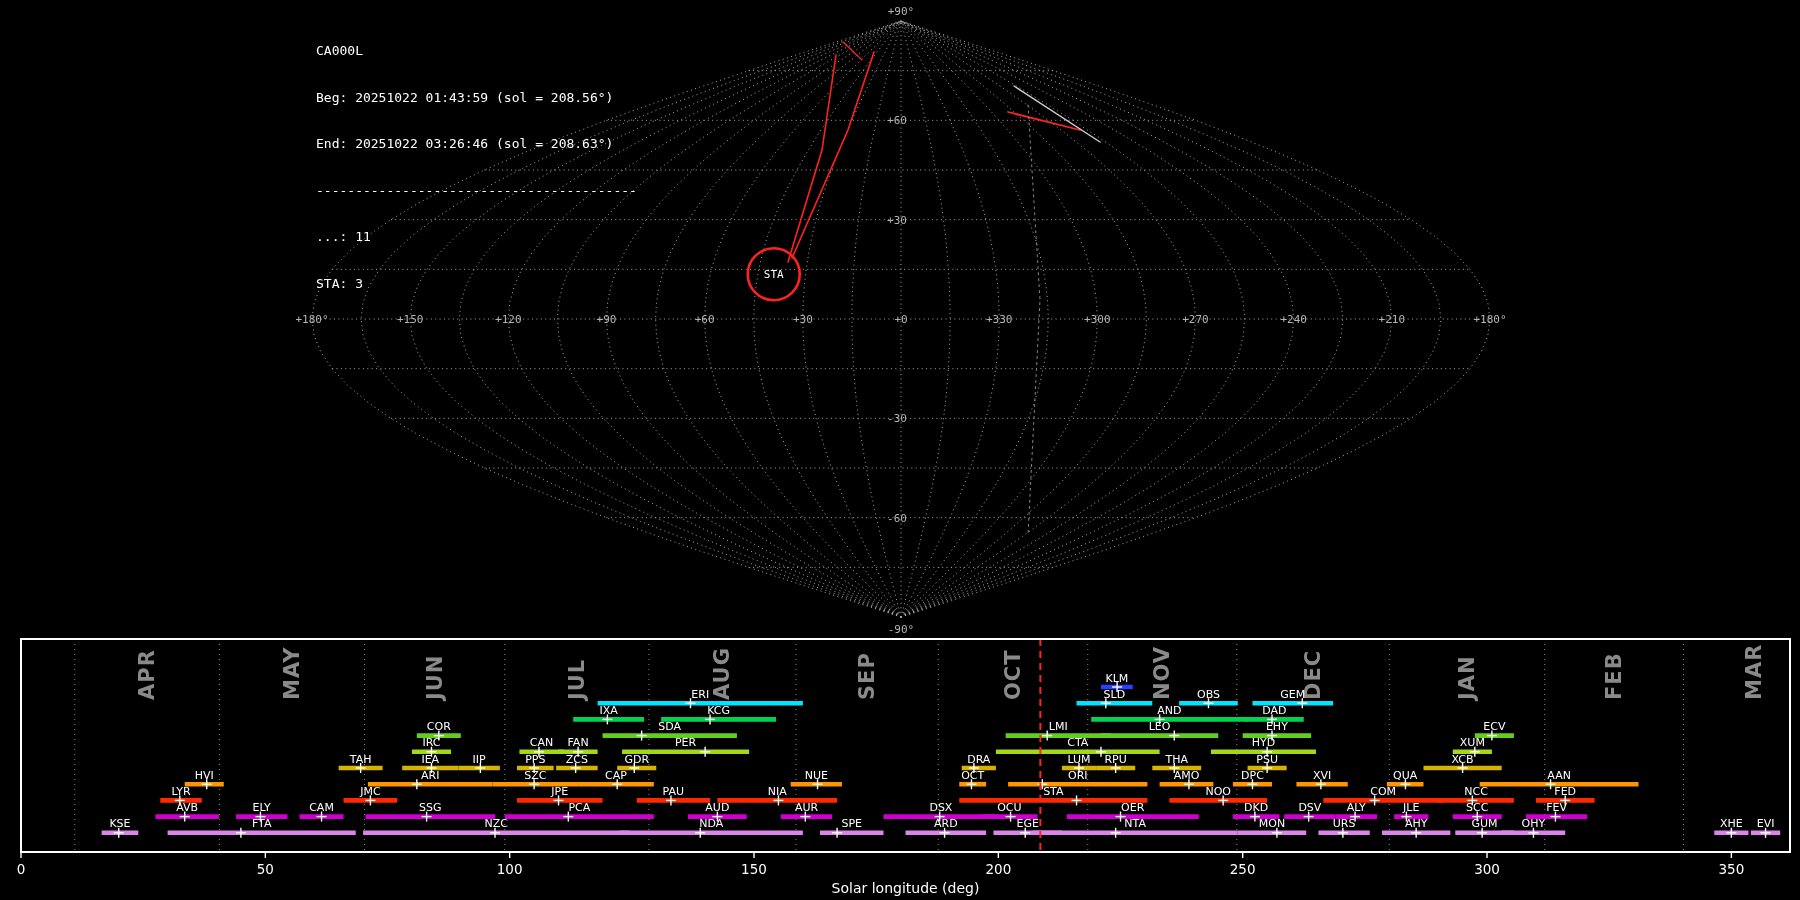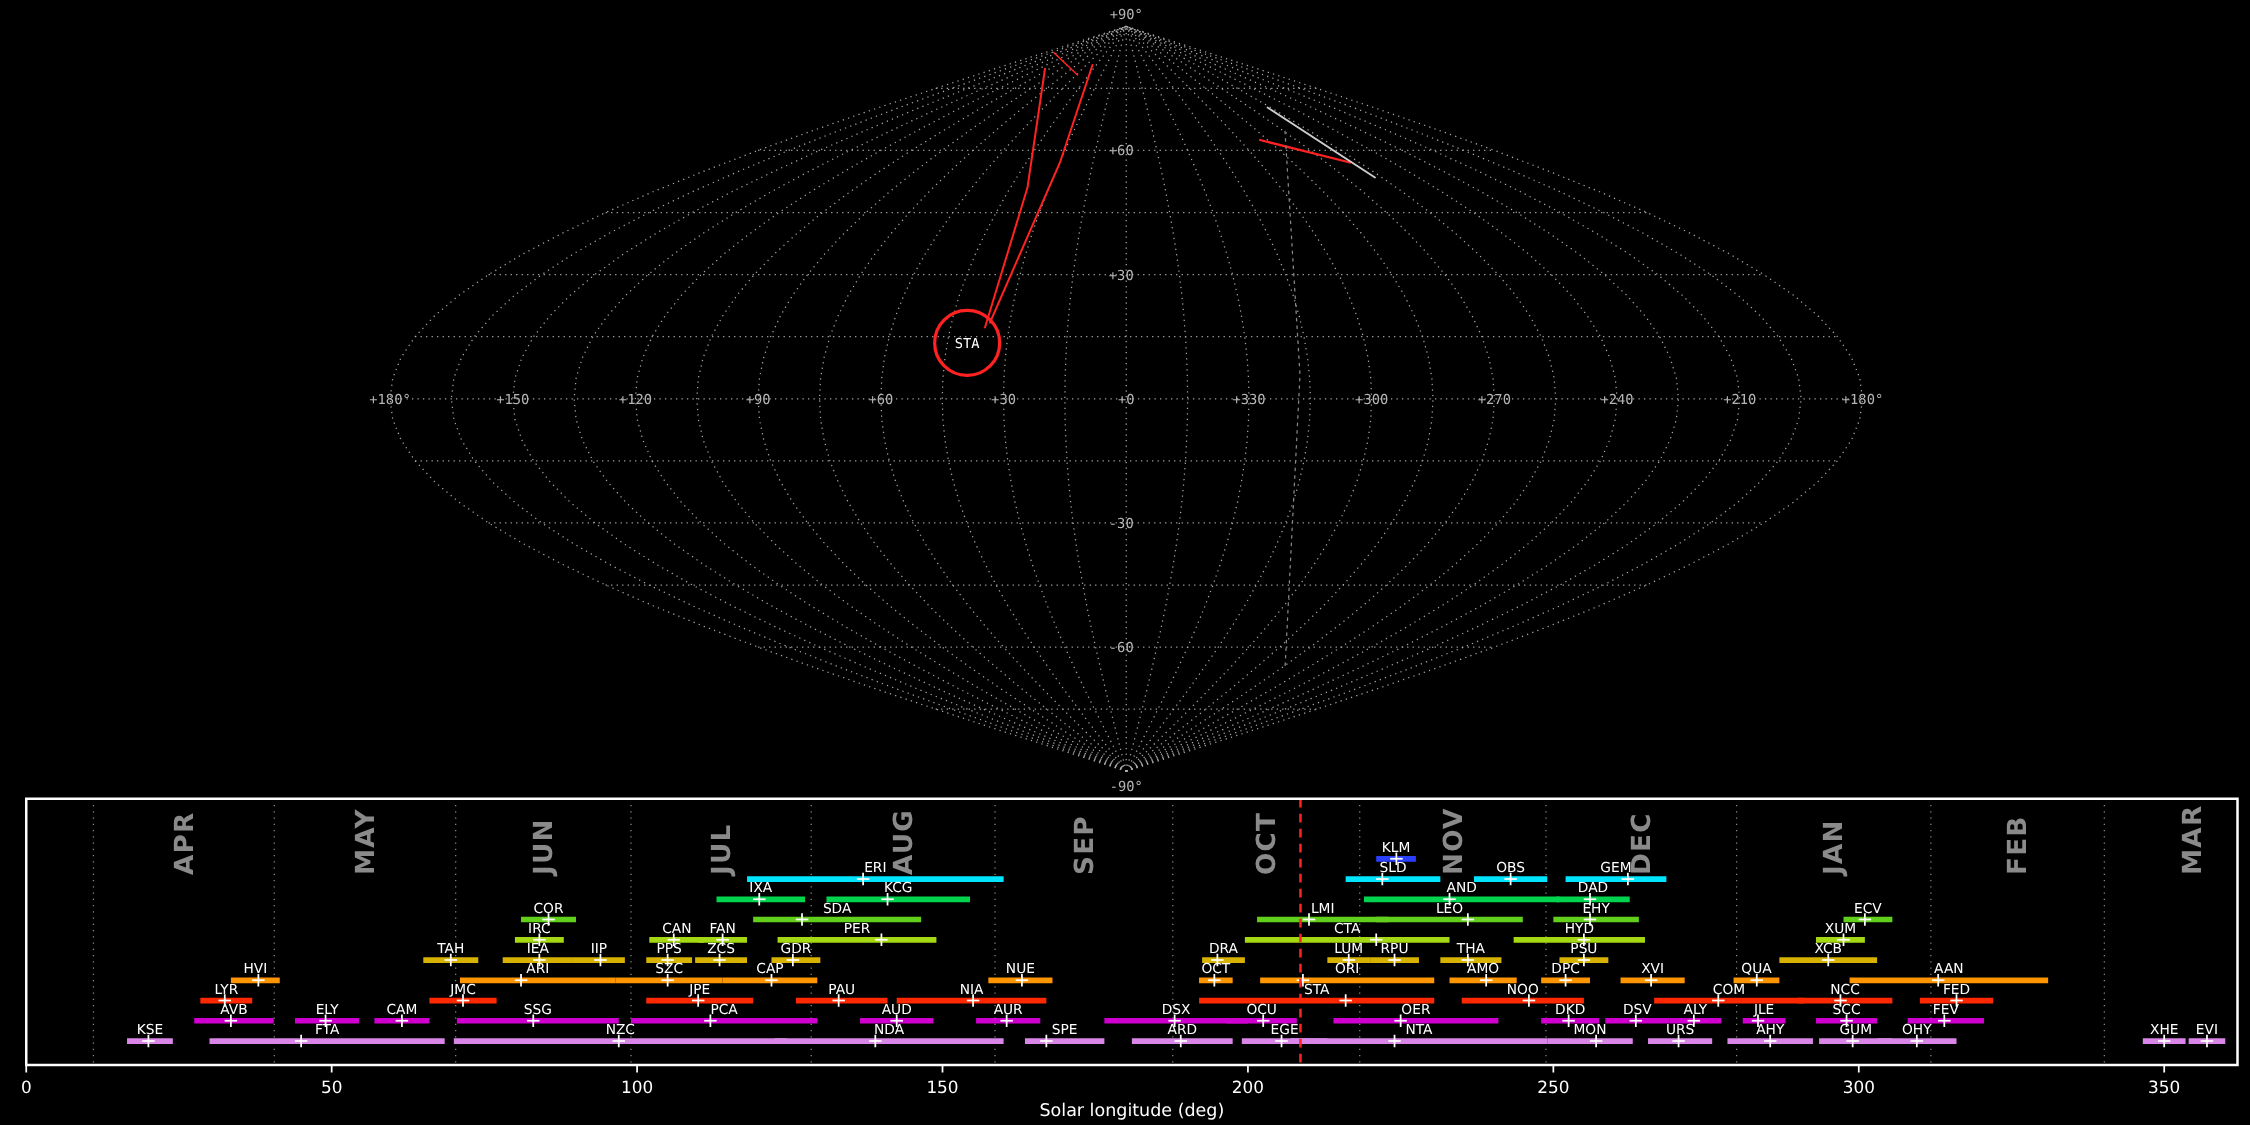--- a/index.html
+++ b/index.html
@@ -466,13 +466,21 @@
       <line x1="1731.3591160220994" y1="827.8" x2="1731.3591160220994" y2="837.8" stroke="#ffffff" stroke-width="1.4"></line>
       <line x1="1726.3591160220994" y1="832.8" x2="1736.3591160220994" y2="832.8" stroke="#ffffff" stroke-width="1.4"></line>
       <text x="1731.3591160220994" y="827.3" fill="#ffffff" font-size="11" text-anchor="middle" font-family="DejaVu Sans, Liberation Sans, sans-serif">XHE</text>
       <line x1="1750.9060773480664" y1="832.8" x2="1780.2265193370167" y2="832.8" stroke="#da85e8" stroke-width="4.6" stroke-linecap="butt"></line>
       <line x1="1765.5662983425416" y1="827.8" x2="1765.5662983425416" y2="837.8" stroke="#ffffff" stroke-width="1.4"></line>
       <line x1="1760.5662983425416" y1="832.8" x2="1770.5662983425416" y2="832.8" stroke="#ffffff" stroke-width="1.4"></line>
       <text x="1765.5662983425416" y="827.3" fill="#ffffff" font-size="11" text-anchor="middle" font-family="DejaVu Sans, Liberation Sans, sans-serif">EVI</text>
       <line x1="1040.3740331491713" y1="639" x2="1040.3740331491713" y2="852" stroke="#ff2222" stroke-width="2" stroke-dasharray="7 5"></line>
       <rect x="21" y="639" width="1769" height="213" fill="none" stroke="#ffffff" stroke-width="2"></rect>
     </svg>
+  <div class="header">
+    <div>CA000L</div>
+    <div>Beg: 20251022 01:43:59 (sol = 208.56°)</div>
+    <div>End: 20251022 03:26:46 (sol = 208.63°)</div>
+    <div>-----------------------------------------</div>
+    <div>...: 11</div>
+    <div>STA: 3</div>
+  </div>
 </div>
 
 </body></html>

